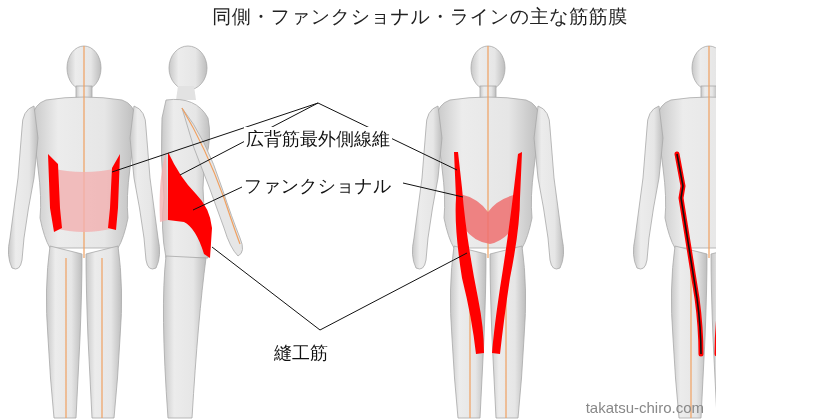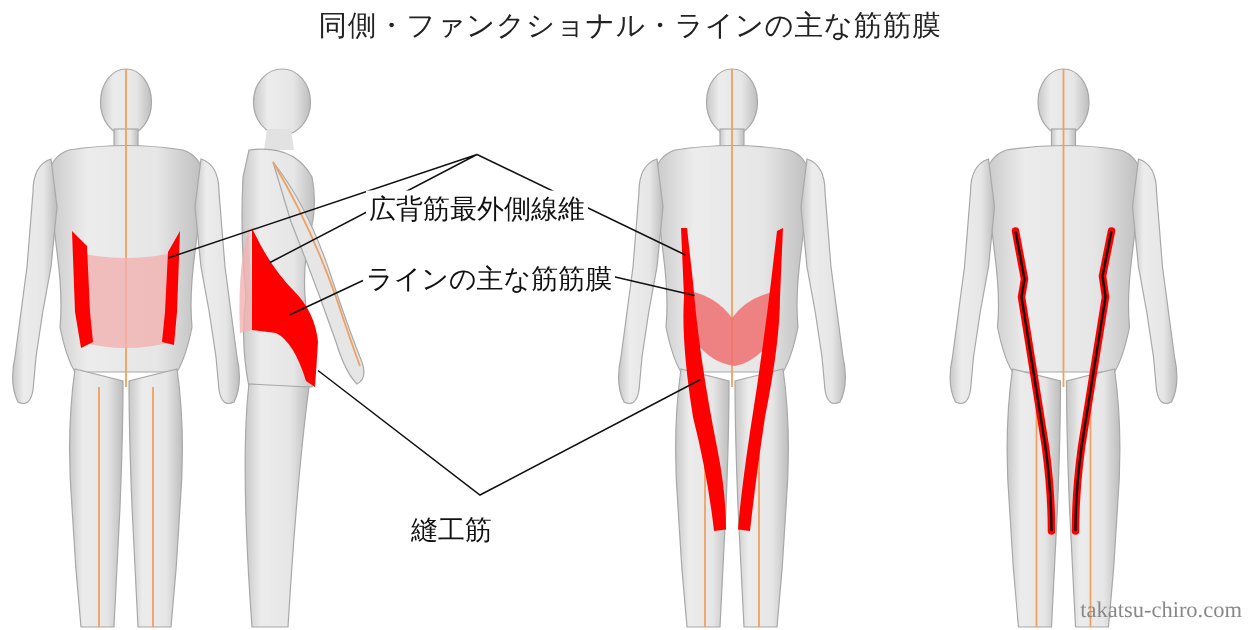--- a/index.html
+++ b/index.html
@@ -1,16 +1,16 @@
 <!DOCTYPE html>
 <html><head>
 <meta charset="utf-8">
 <style>
   html,body{margin:0;padding:0;background:#fff;}
-  #stage{position:relative;width:840px;height:420px;overflow:hidden;background:#fff;font-family:Liberation Serif, serif;}
+  #stage{position:relative;width:716px;height:420px;overflow:hidden;background:#fff;font-family:Liberation Sans, sans-serif;}
   #title{position:absolute;left:0;top:4px;width:840px;text-align:center;font-size:19px;color:#222;letter-spacing:0.5px;}
   .label{position:absolute;font-size:18px;color:#111;white-space:nowrap;background:#fff;padding:0 2px;}
   #lbl-lat{left:244px;top:79px;margin-top:48px;}
   #lbl-ext{left:242px;top:174px;}
   #lbl-sar{left:272px;top:341px;}
   #credit{position:absolute;right:12px;bottom:4px;font-size:15px;color:#888;}
   svg{position:absolute;left:0;top:0;}
 </style>
 </head>
 <body>
@@ -86,16 +86,16 @@
       <polyline points="112,172 318,103 180,175"></polyline>
       <line x1="318" y1="103" x2="457" y2="170"></line>
       <line x1="193" y1="210" x2="242" y2="187"></line>
       <line x1="403" y1="183" x2="463" y2="197"></line>
       <polyline points="212,247 320,330 467,253"></polyline>
     </g>
   </svg>
 
   <div id="title">同側・ファンクショナル・ラインの主な筋筋膜</div>
   <div class="label" id="lbl-lat">広背筋最外側線維</div>
-  <div class="label" id="lbl-ext">ラインの主な筋筋膜</div>
+  <div class="label" id="lbl-ext">ファンクショナル</div>
   <div class="label" id="lbl-sar">縫工筋</div>
   <div id="credit">takatsu-chiro.com</div>
 </div>
 
 </body></html>

